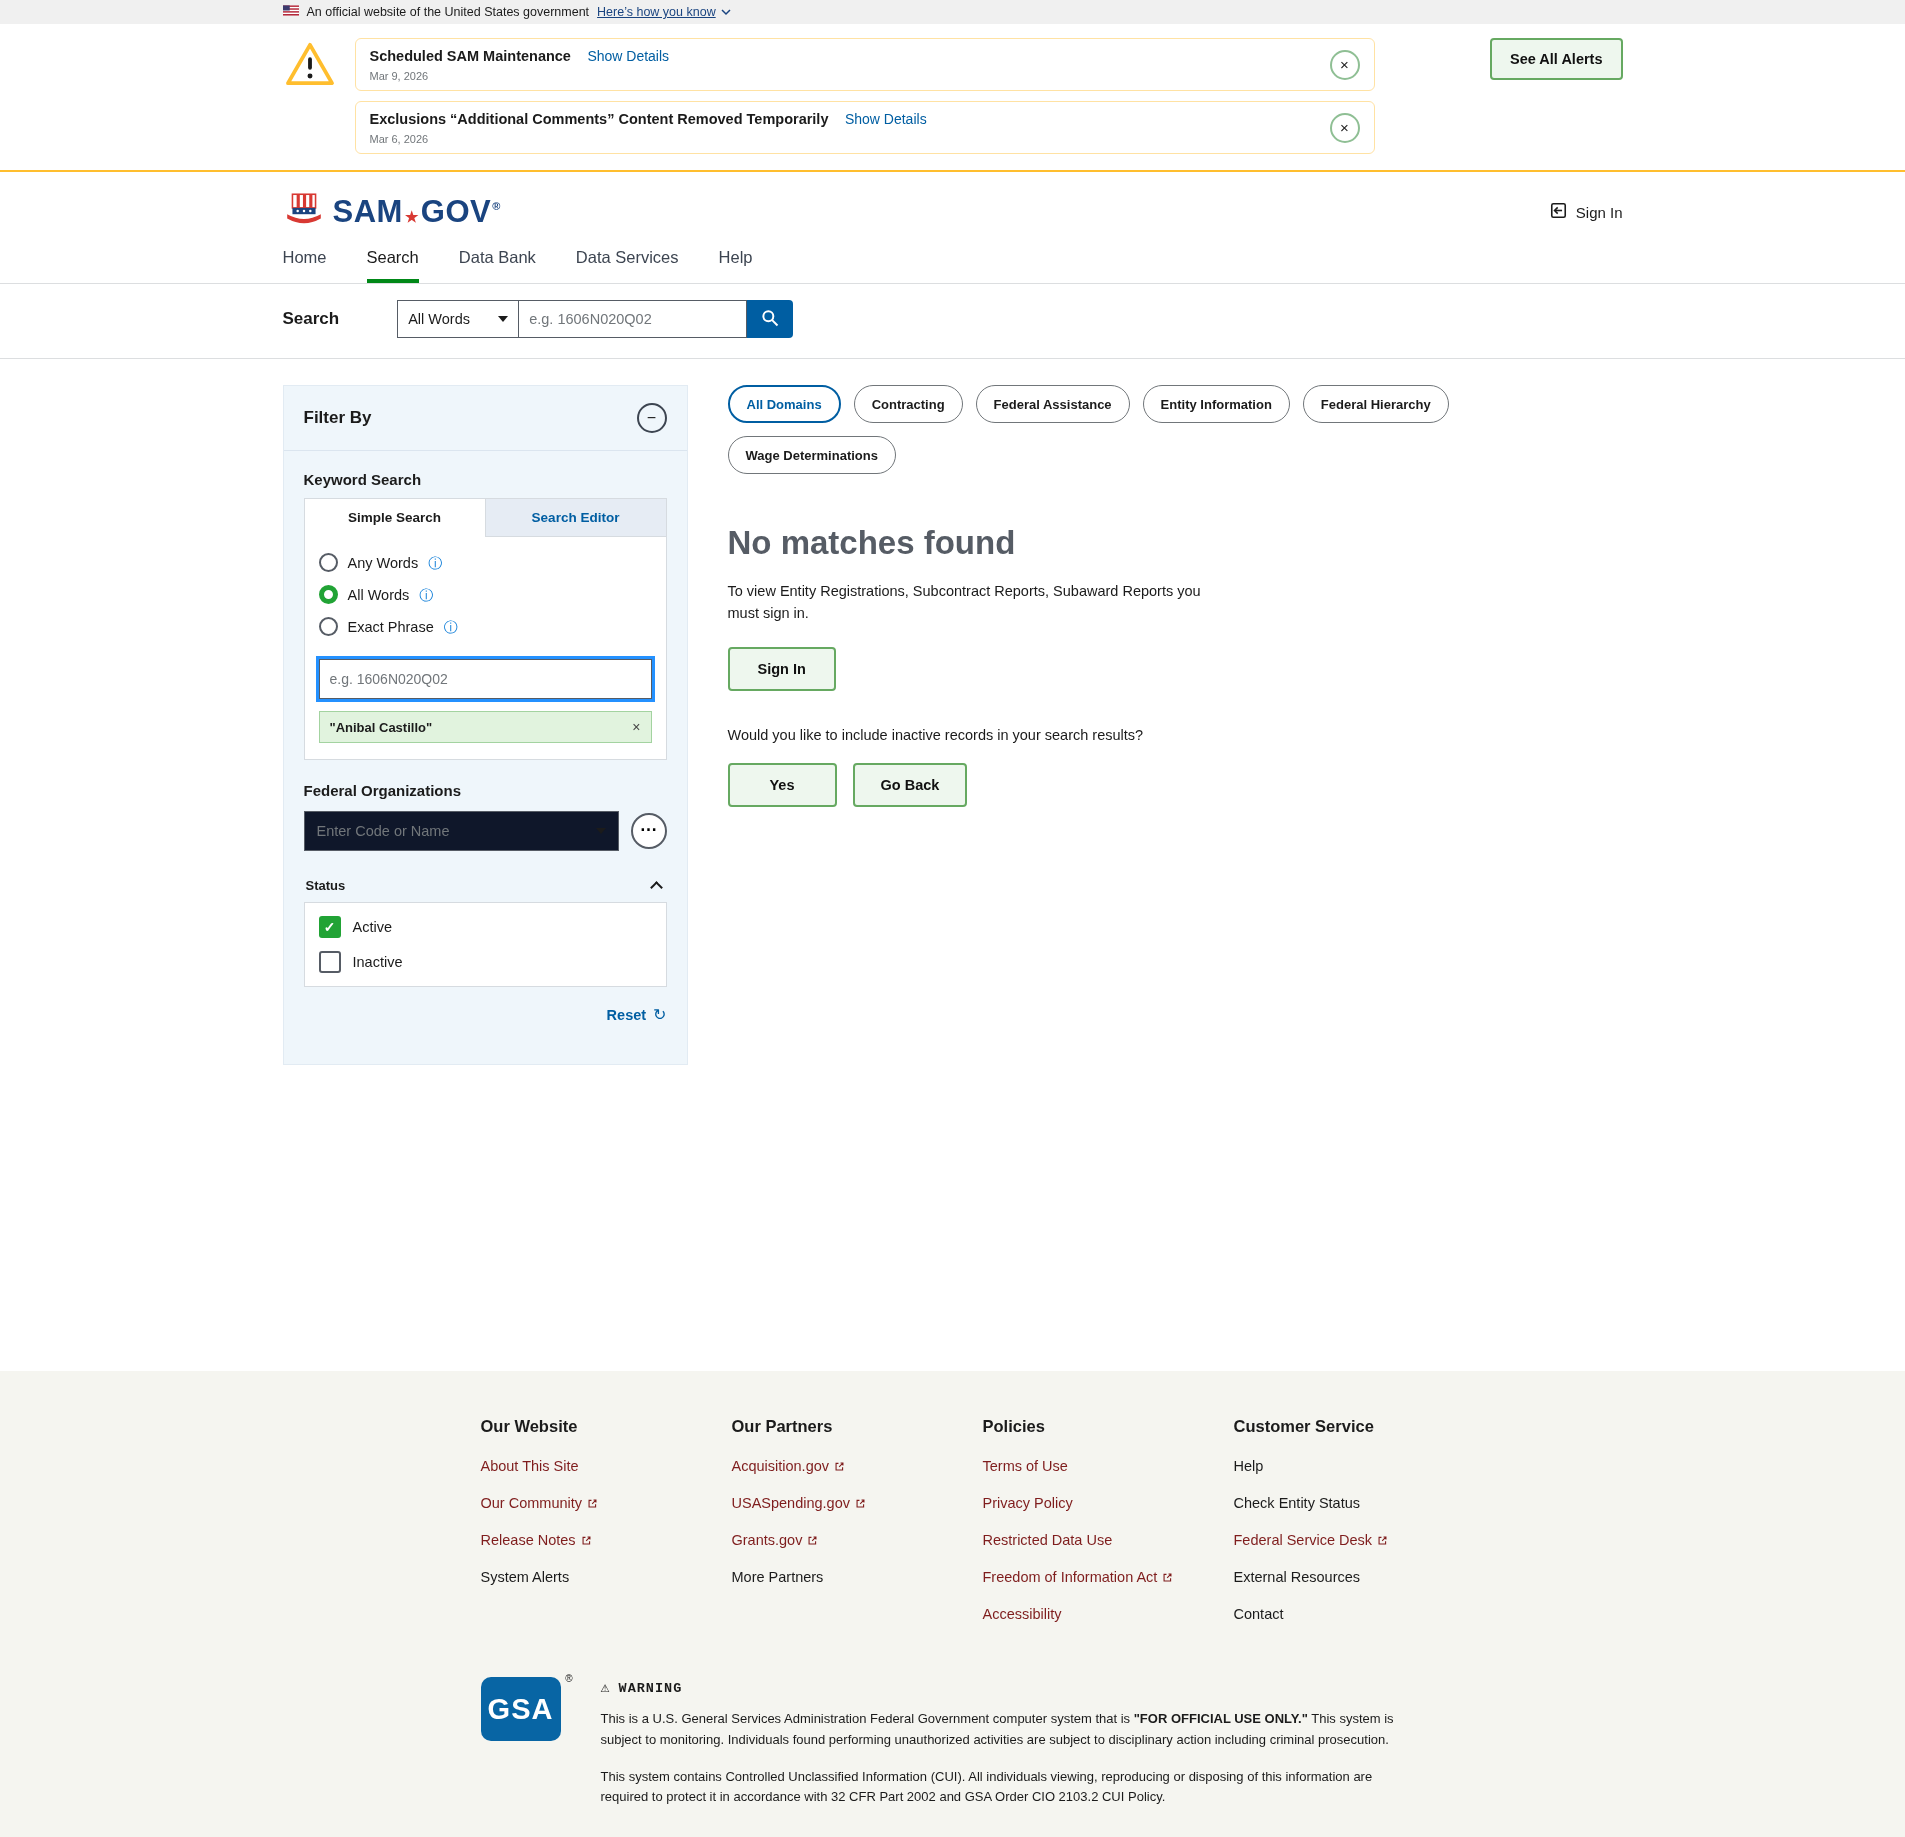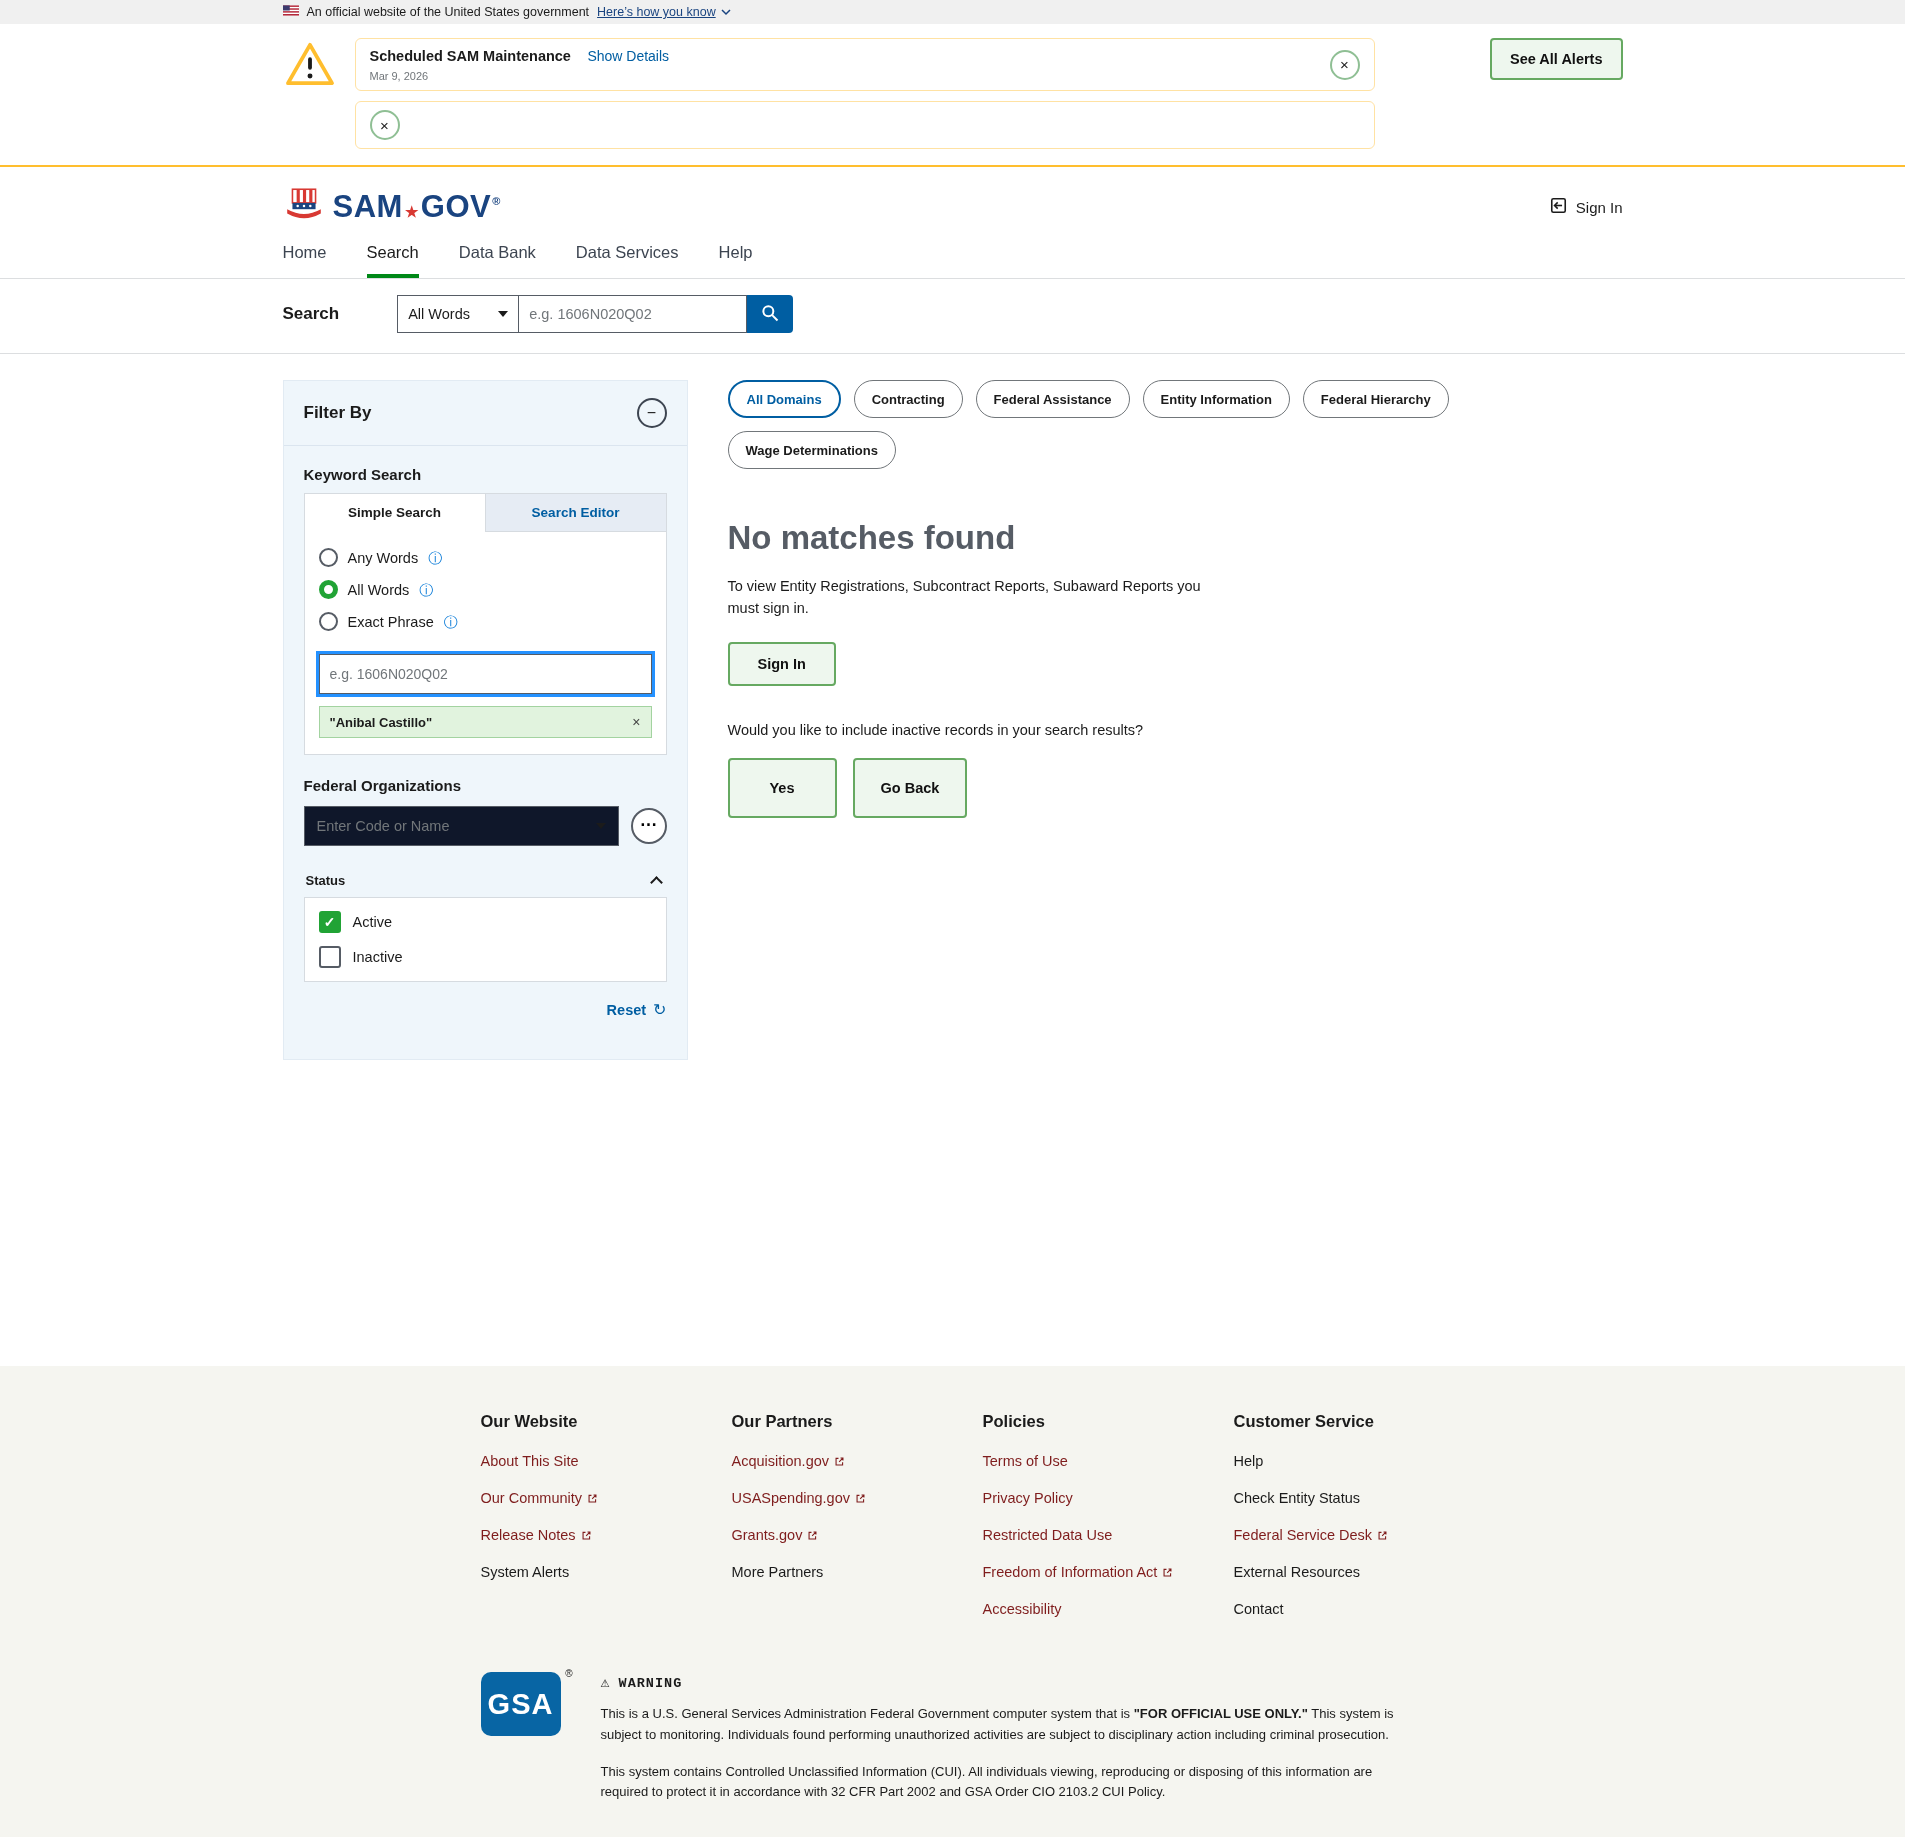--- a/index.html
+++ b/index.html
@@ -120,21 +120,21 @@
   .pills { display:flex; gap:13px; flex-wrap:wrap; }
   .pill { height:38px; padding:0 17px; border-radius:19px; display:flex; align-items:center;
     font-size:13px; font-weight:700; border:1px solid #71767a; background:#fff; color:#1b1b1b; cursor:pointer; }
   .pill.active { border:2px solid #005ea2; color:#005ea2; }
   .nm-title { font-size:33px; font-weight:700; color:#565c65; margin:50px 0 18px; }
   .nm-sub { font-size:14.5px; margin-bottom:24px; }
   .nm-note { font-size:14.5px; line-height:1.55; max-width:490px; margin-bottom:22px; }
   .signin-btn { padding:12px 28px; }
   .inactive-q { font-size:14.5px; margin:36px 0 20px; }
   .btn-row { display:flex; gap:16px; }
-  .yes-btn { padding:20px 40px; }
+  .yes-btn { padding:12px 40px; }
   .goback-btn { padding:12px 26px; }
 
   
   .footer { background:#f5f5f0; padding:46px 0 46px; }
   .footer-inner { max-width:1340px; margin:0 auto; padding-left:198px; }
   .fcols { display:flex; }
   .fcol { width:251px; }
   .fcol h4 { font-size:16.5px; margin:0 0 22px; }
   .flink { display:flex; align-items:center; gap:5px; color:#7f1d1d; font-size:14.5px; margin-bottom:21px; cursor:pointer; }
   .flink.muted { color:#1b1b1b; }
@@ -187,20 +187,25 @@
     <div class="alert-stack">
       <div class="alert-box">
         <div>
           <span class="alert-title">Scheduled SAM Maintenance</span>
           <a class="alert-link">Show Details</a>
           <div class="alert-date">Mar 9, 2026</div>
         </div>
         <button class="alert-close">×</button>
       </div>
       <div class="alert-box">
+        <div>
+          <span class="alert-title">Exclusions “Additional Comments” Content Removed Temporarily</span>
+          <a class="alert-link">Show Details</a>
+          <div class="alert-date">Mar 6, 2026</div>
+        </div>
         <button class="alert-close">×</button>
       </div>
     </div>
     <button class="btn-green see-all">See All Alerts</button>
   </div>
 </div>
 
 <div class="header">
   <div class="container">
     <div class="logo-row">

